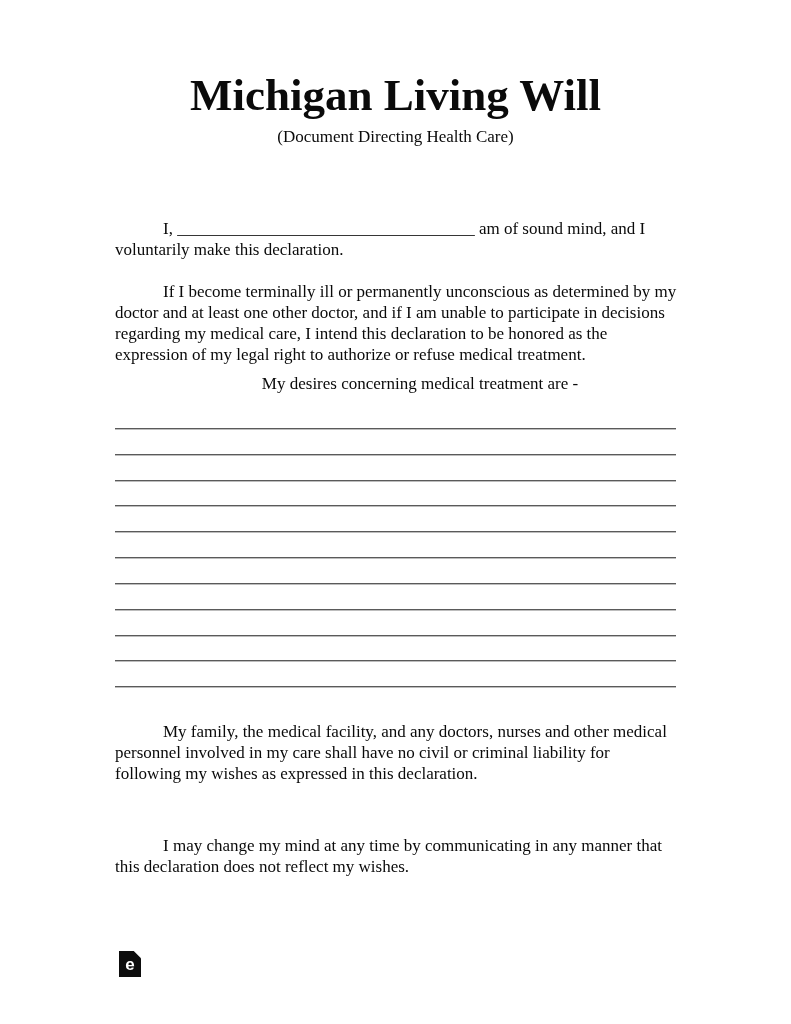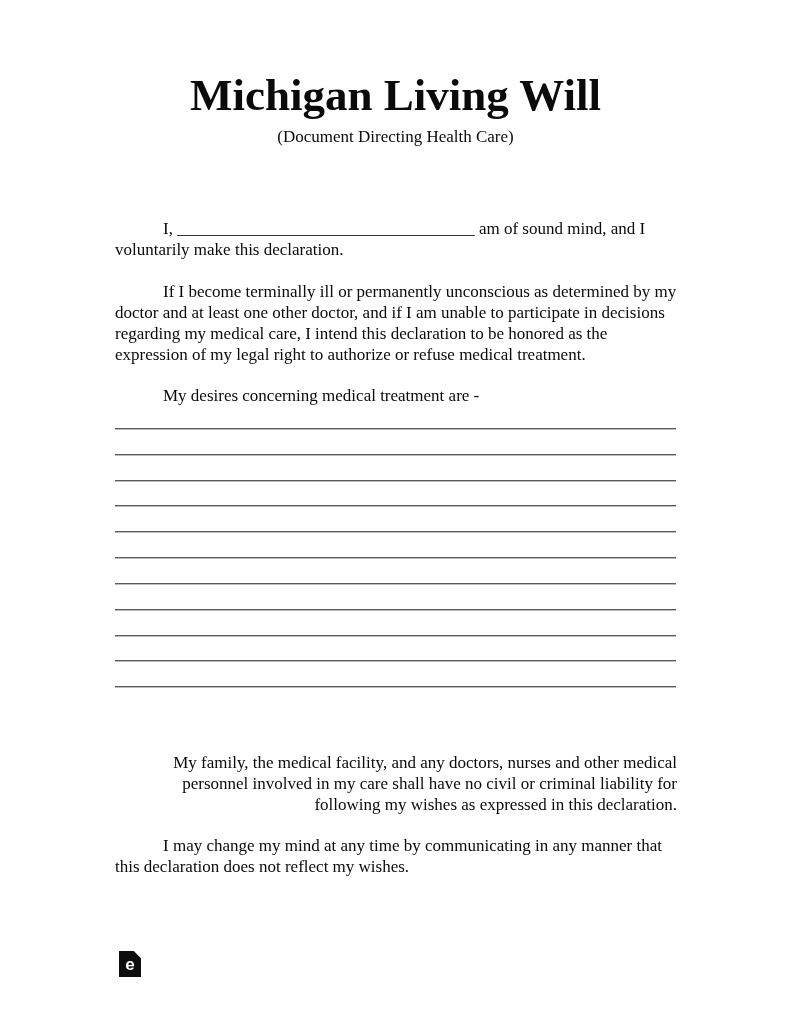--- a/index.html
+++ b/index.html
@@ -42,38 +42,38 @@
     left: 115px;
     width: 562px;
     font-size: 17px;
     line-height: 21px;
     text-align: left;
   }
   .indent { text-indent: 48px; }
   .indent-sm { text-indent: 37px; }
   .para-declaration { top: 201px; }
   .para-terminal { top: 264px; }
-  .desires-heading { top: 368px; }
+  .desires-heading { top: 356px; text-align: center; }
   .write-lines {
     position: absolute;
     top: 404px;
     left: 115px;
     width: 561px;
   }
   .write-line {
     height: 25.85px;
     display: flex;
     align-items: flex-end;
   }
   .write-line .rule {
     width: 100%;
     height: 2px;
     background: linear-gradient(to bottom, var(--rule-dark, #5a5a5a) 50%, var(--rule-light, #bdbdbd) 50%);
   }
-  .para-liability { top: 735px; text-align: right; }
+  .para-liability { top: 704px; }
   .para-change-mind { top: 818px; }
   .para-photocopies { top: 879px; }
   .name-blank {
     letter-spacing: 0;
     white-space: nowrap;
   }
   .logo {
     position: absolute;
     top: 951px;
     left: 119px;

